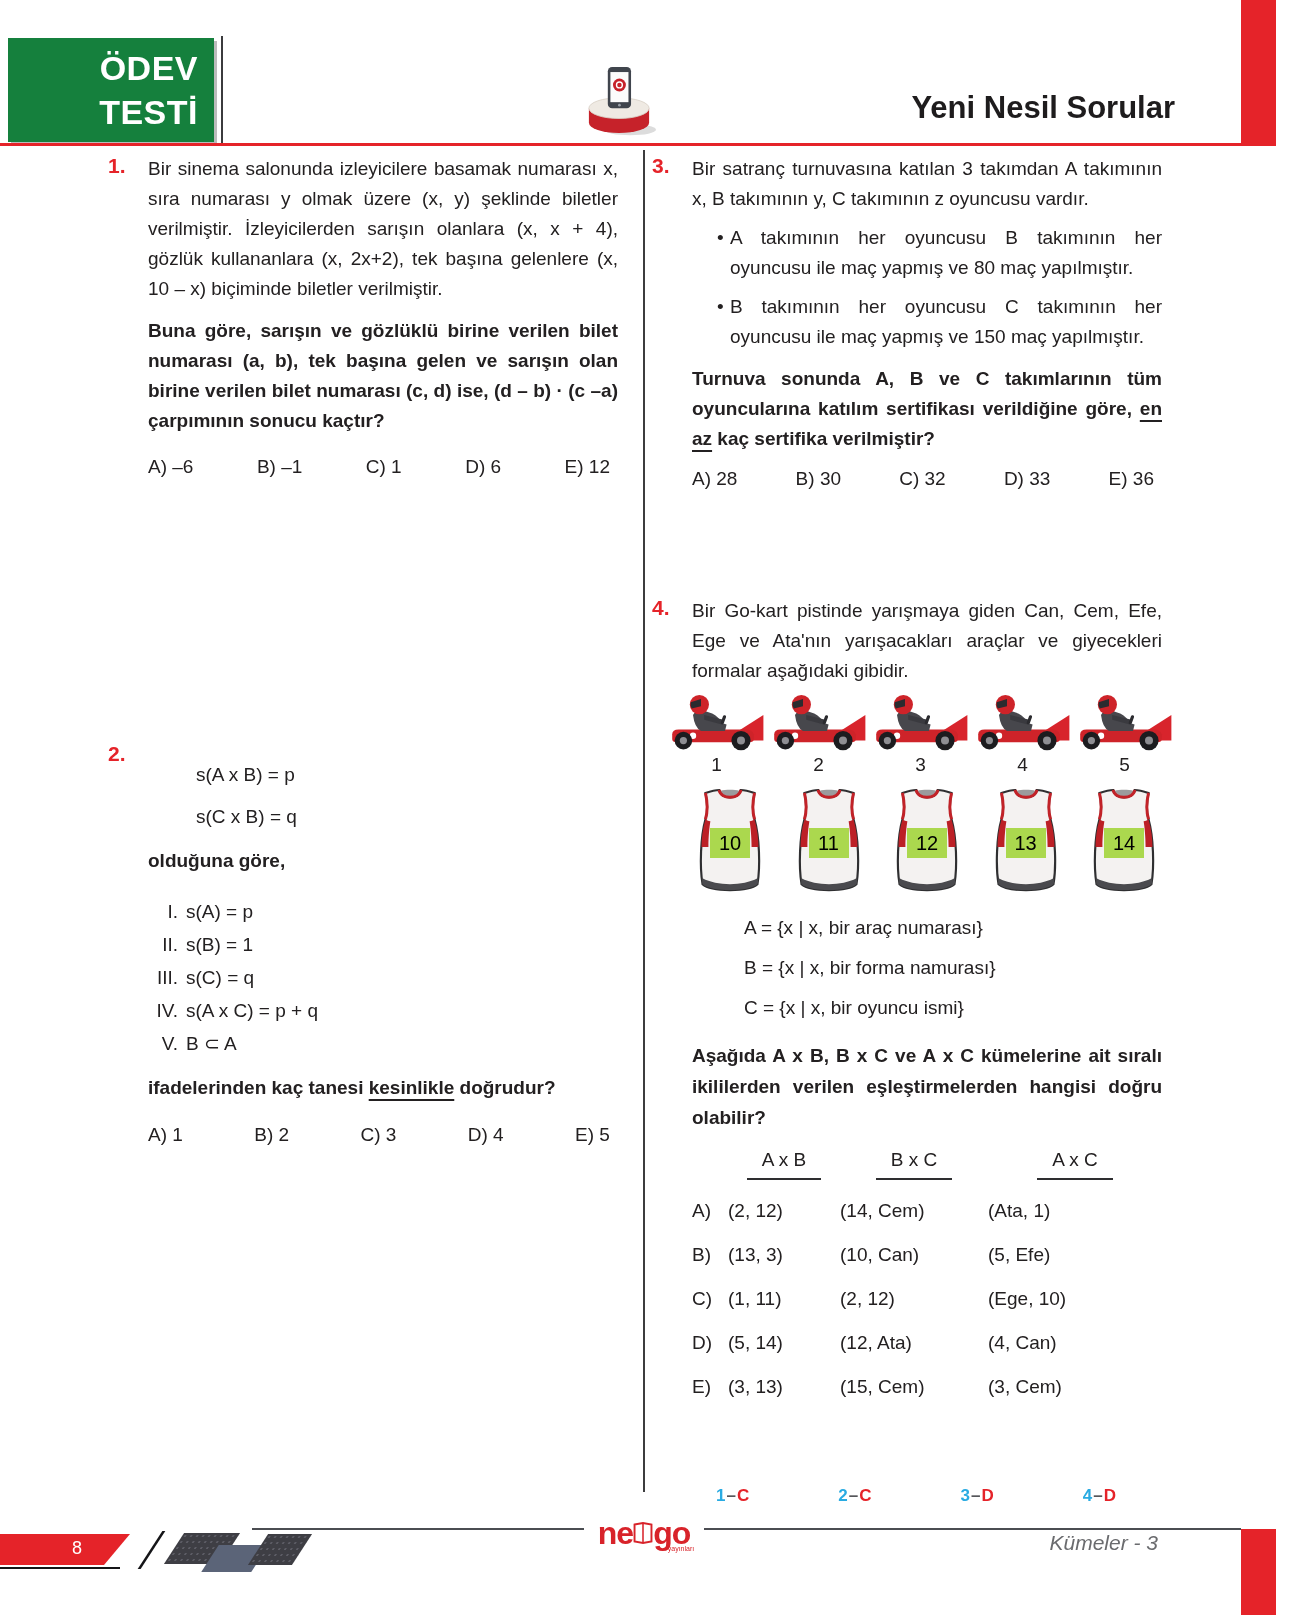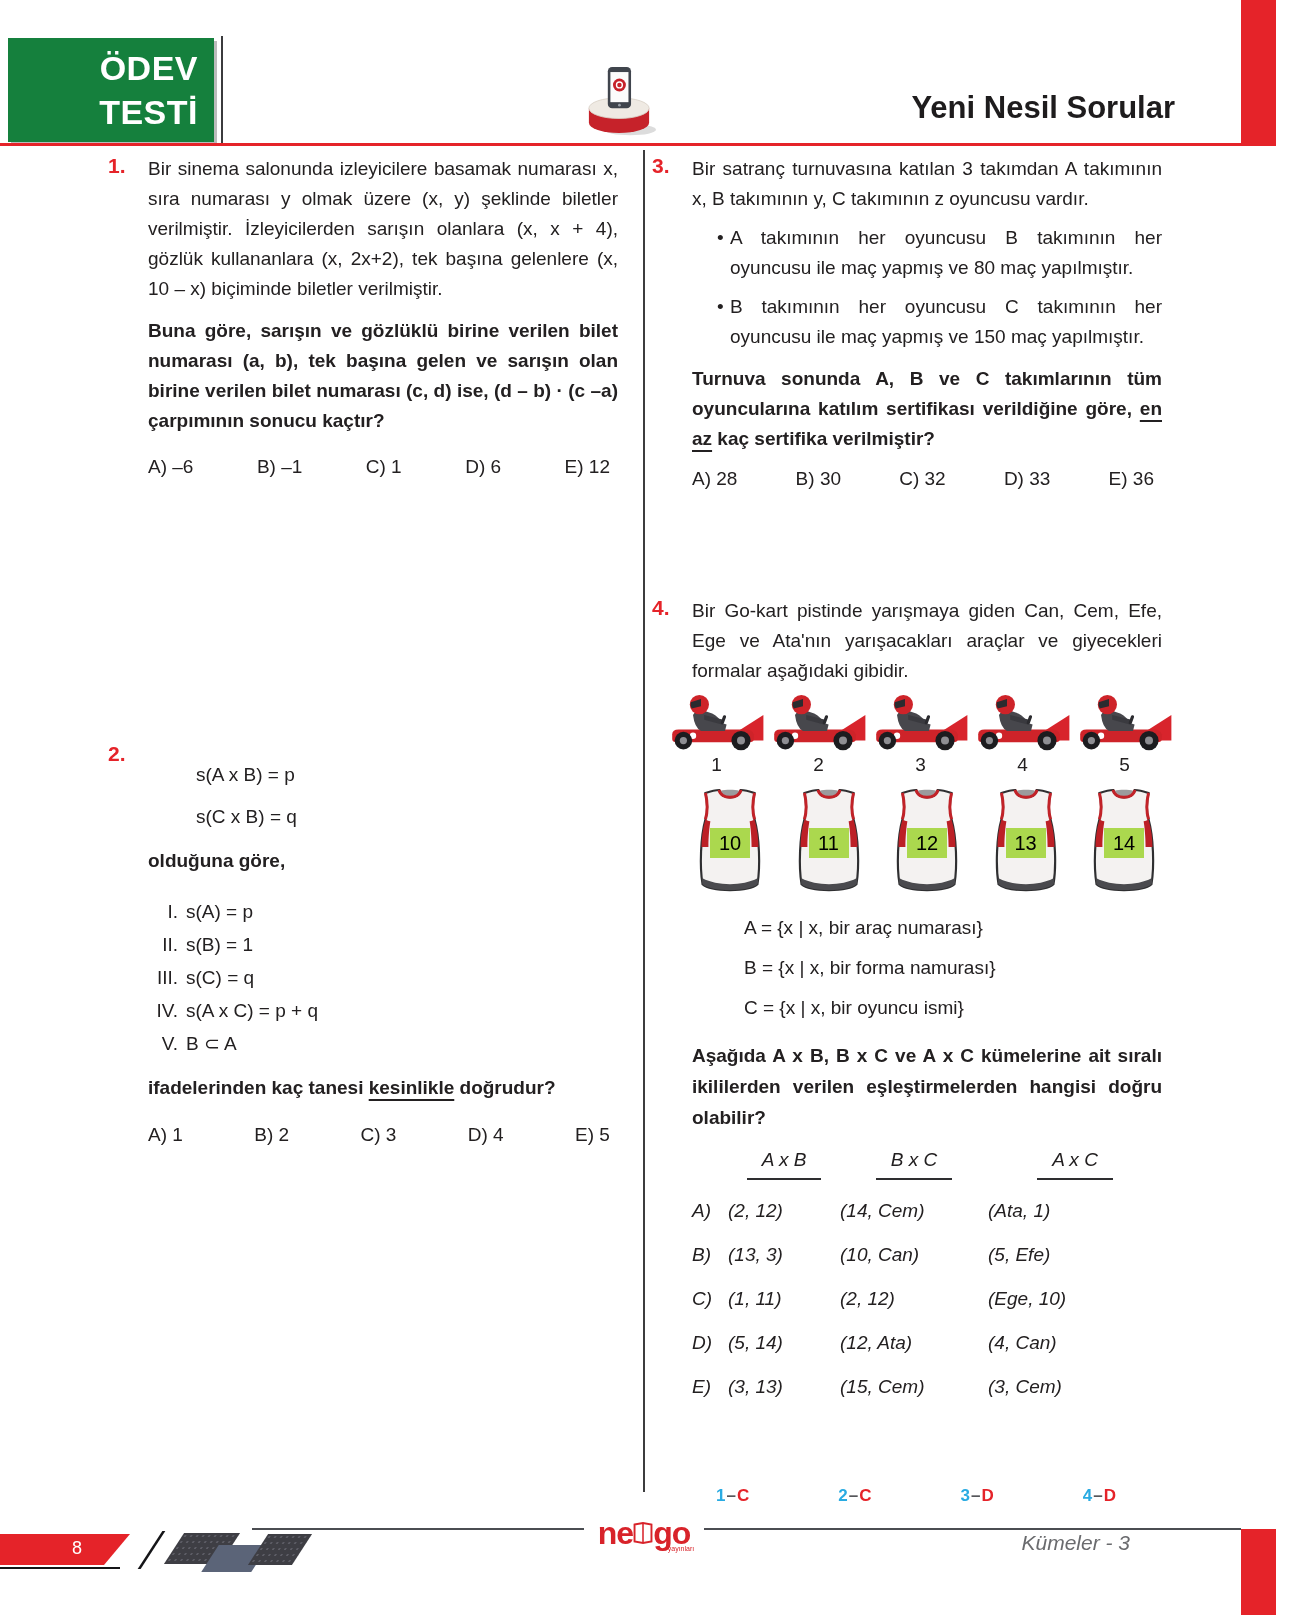--- a/index.html
+++ b/index.html
@@ -52,21 +52,21 @@
   .kart-cell{width:97px;text-align:center;}
   .kart-cell svg{display:block;margin:0 auto;}
   .kart-label{font-size:19px;margin-top:2px;}
   .jerseys{display:flex;justify-content:space-between;margin-top:12px;width:470px;}
   .jersey{position:relative;width:76px;height:106px;}
   .patch{position:absolute;left:18px;top:40px;width:40px;height:30px;background:#ABD84E;
          display:flex;align-items:center;justify-content:center;font-size:20px;color:#000000;}
   .setdefs{margin:14px 0 0 52px;font-size:19px;line-height:40px;}
   #q4 .prompt{margin-top:12px;line-height:31px;}
   .q4table{margin-top:16px;display:grid;grid-template-columns:36px 112px 148px auto;font-size:19px;}
-  .tcell{height:44px;display:flex;align-items:center;font-style:italic;}
+  .tcell{height:44px;display:flex;align-items:center;}
   .th{height:40px;justify-content:center;align-items:flex-start;}
   .thu{display:inline-block;border-bottom:2px solid #2e2e30;padding:0 15px 7px;}
 
   .answer-key{position:absolute;left:716px;top:1486px;width:400px;display:flex;
               justify-content:space-between;font-size:17px;font-weight:700;}
   .ak span{display:inline-block;}
   .ak-n{color:#29ABE2;}
   .ak-sep{color:#55565a;margin:0 1px;}
   .ak-a{color:#E52329;}
 
@@ -82,21 +82,21 @@
   .p2{left:210px;top:1545px;width:50px;height:27px;background:#5B6478;}
   .p3{left:258px;top:1534px;width:44px;height:31px;background:#3E3E44;
       background-image:radial-gradient(#62626b 1.2px,transparent 1.2px);background-size:6px 6px;}
   .fline-left{position:absolute;left:252px;top:1528px;width:332px;height:2px;background:#4b4d52;}
   .fline-right{position:absolute;left:704px;top:1528px;width:537px;height:2px;background:#4b4d52;}
   .brand{position:absolute;left:584px;top:1504px;width:120px;height:58px;display:flex;
          align-items:center;justify-content:center;gap:0;background:#fff;}
   .brand-ne,.brand-go{font-size:32px;font-weight:800;color:#D8232A;letter-spacing:-1px;line-height:30px;}
   .brand-go-wrap{position:relative;display:flex;align-items:flex-end;}
   .brand-sub{position:absolute;right:-4px;bottom:-4px;font-size:7px;font-weight:400;color:#D8232A;letter-spacing:0;}
-  .kumeler{position:absolute;left:952px;top:1531px;width:178px;text-align:right;
+  .kumeler{position:absolute;left:980px;top:1531px;width:178px;text-align:right;
            font-style:italic;font-size:21px;color:#6A6B6E;}
   .bar-bottom{position:absolute;left:1241px;top:1529px;width:35px;height:86px;background:#E52329;}
 </style>
 </head>
 <body>
 
 <div class="page">
 
   <div class="badge">
     <div>ÖDEV</div>

